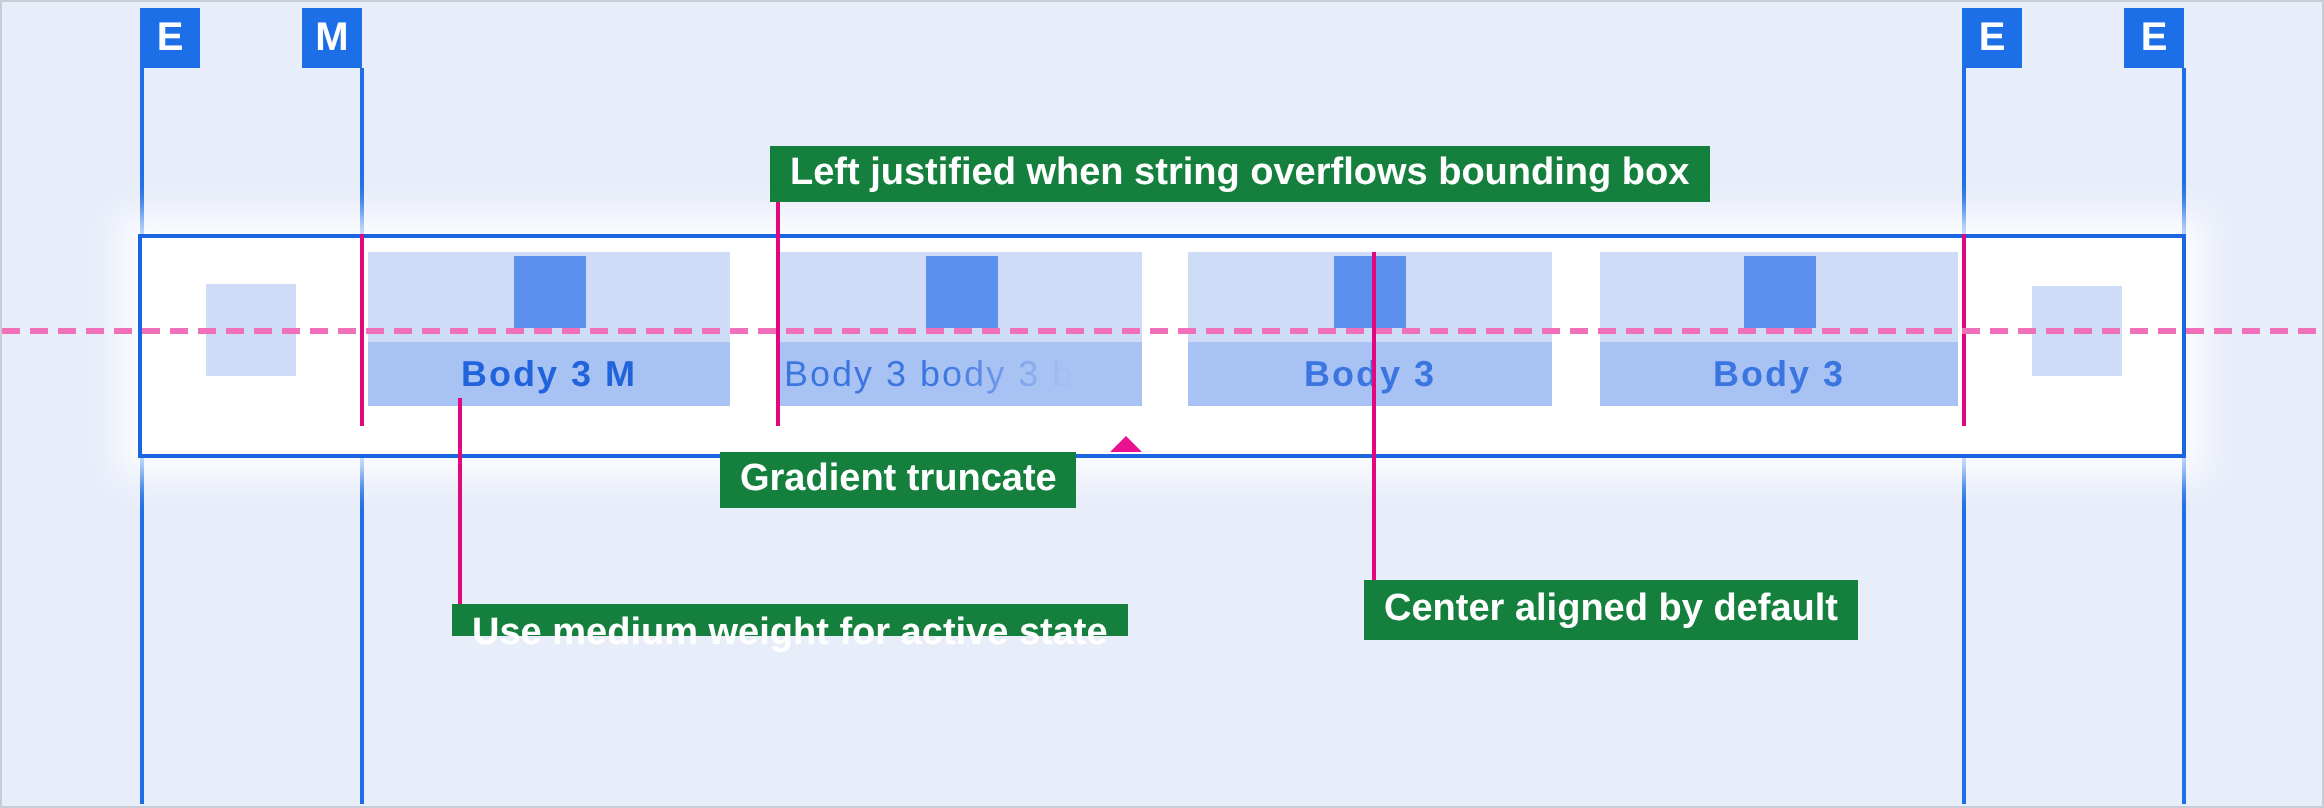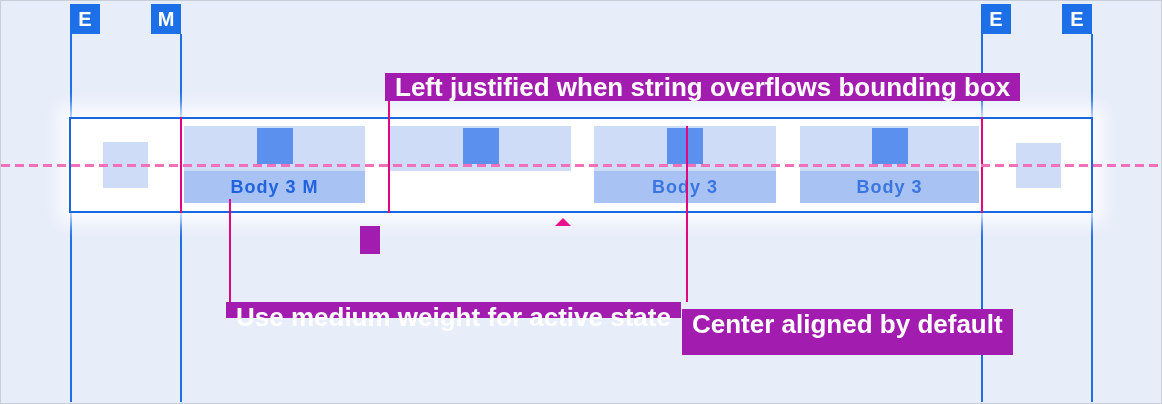--- a/index.html
+++ b/index.html
@@ -20,21 +20,21 @@
   .marker{
     position:absolute;top:3px;width:30px;height:30px;
     background:#1d6fe8;color:#ffffff;
     font-weight:bold;font-size:20px;line-height:30px;text-align:center;
     z-index:3;
   }
   .m1{left:69px;} .m2{left:150px;} .m3{left:980px;} .m4{left:1061px;}
 
   
   .band{
-    position:absolute;left:68px;top:116px;width:1024px;height:96px;
+    position:absolute;left:68px;top:116px;width:1024px;height:112px;
     box-sizing:border-box;border:2px solid #1a66e0;background:#ffffff;
     box-shadow:0 0 16px 10px rgba(255,255,255,0.85);
     z-index:2;
   }
   .msquare{position:absolute;background:#cfdcf7;}
   .msq-left{left:32px;top:23px;width:45px;height:46px;}
   .msq-right{left:945px;top:24px;width:45px;height:45px;}
 
   
   .tab{position:absolute;top:7px;height:77px;}
@@ -69,28 +69,28 @@
   }
 
   
   .conn{position:absolute;width:2px;background:#e2067f;z-index:6;}
   .c1{left:387px;top:100px;height:112px;}
   .c2{left:228px;top:198px;height:103px;}
   .c3{left:685px;top:125px;height:176px;}
 
   
   .plabel{
-    position:absolute;background:#a21caf;color:#ffffff;
-    font-weight:bold;font-size:26px;line-height:28px;height:28px;
+    position:absolute;background:#15803d;color:#ffffff;
+    font-weight:bold;font-size:19px;line-height:28px;height:28px;
     padding:0 10px;white-space:nowrap;z-index:7;
   }
   .l1{left:384px;top:72px;}
   .l2{left:359px;top:225px;}
   .l3{left:225px;top:301px;height:16px;line-height:30px;}
-  .l4{left:681px;top:308px;height:46px;line-height:30px;}
+  .l4{left:681px;top:289px;height:30px;line-height:30px;}
   .caret-up{
     position:absolute;top:-8px;left:195px;width:0;height:0;
     border-left:8px solid transparent;border-right:8px solid transparent;
     border-bottom:8px solid #e9118f;
   }
 </style>
 </head>
 <body>
 
 <div class="page">
@@ -113,20 +113,23 @@
       <div class="tab-top">
         <div class="tab-icon"></div>
       </div>
       <div class="tab-strip t-center t-active">Body 3 M</div>
     </div>
 
     <div class="tab tab2">
       <div class="tab-top">
         <div class="tab-icon"></div>
       </div>
+      <div class="tab-strip t-left">
+        <span class="fade-text">Body 3 body 3 b</span>
+      </div>
     </div>
 
     <div class="tab tab3">
       <div class="tab-top">
         <div class="tab-icon"></div>
       </div>
       <div class="tab-strip t-center t-default">Body 3</div>
     </div>
 
     <div class="tab tab4">
@@ -142,20 +145,20 @@
 
   <div class="dashline"></div>
 
   <div class="conn c1"></div>
   <div class="conn c2"></div>
   <div class="conn c3"></div>
 
   <div class="plabel l1">Left justified when string overflows bounding box</div>
 
   <div class="plabel l2">
-    <span class="caret-up"></span>
+    <span class="caret-up"></span><span>Gradient truncate</span>
   </div>
 
   <div class="plabel l3">Use medium weight for active state</div>
 
   <div class="plabel l4">Center aligned by default</div>
 
 </div>
 
 </body></html>

